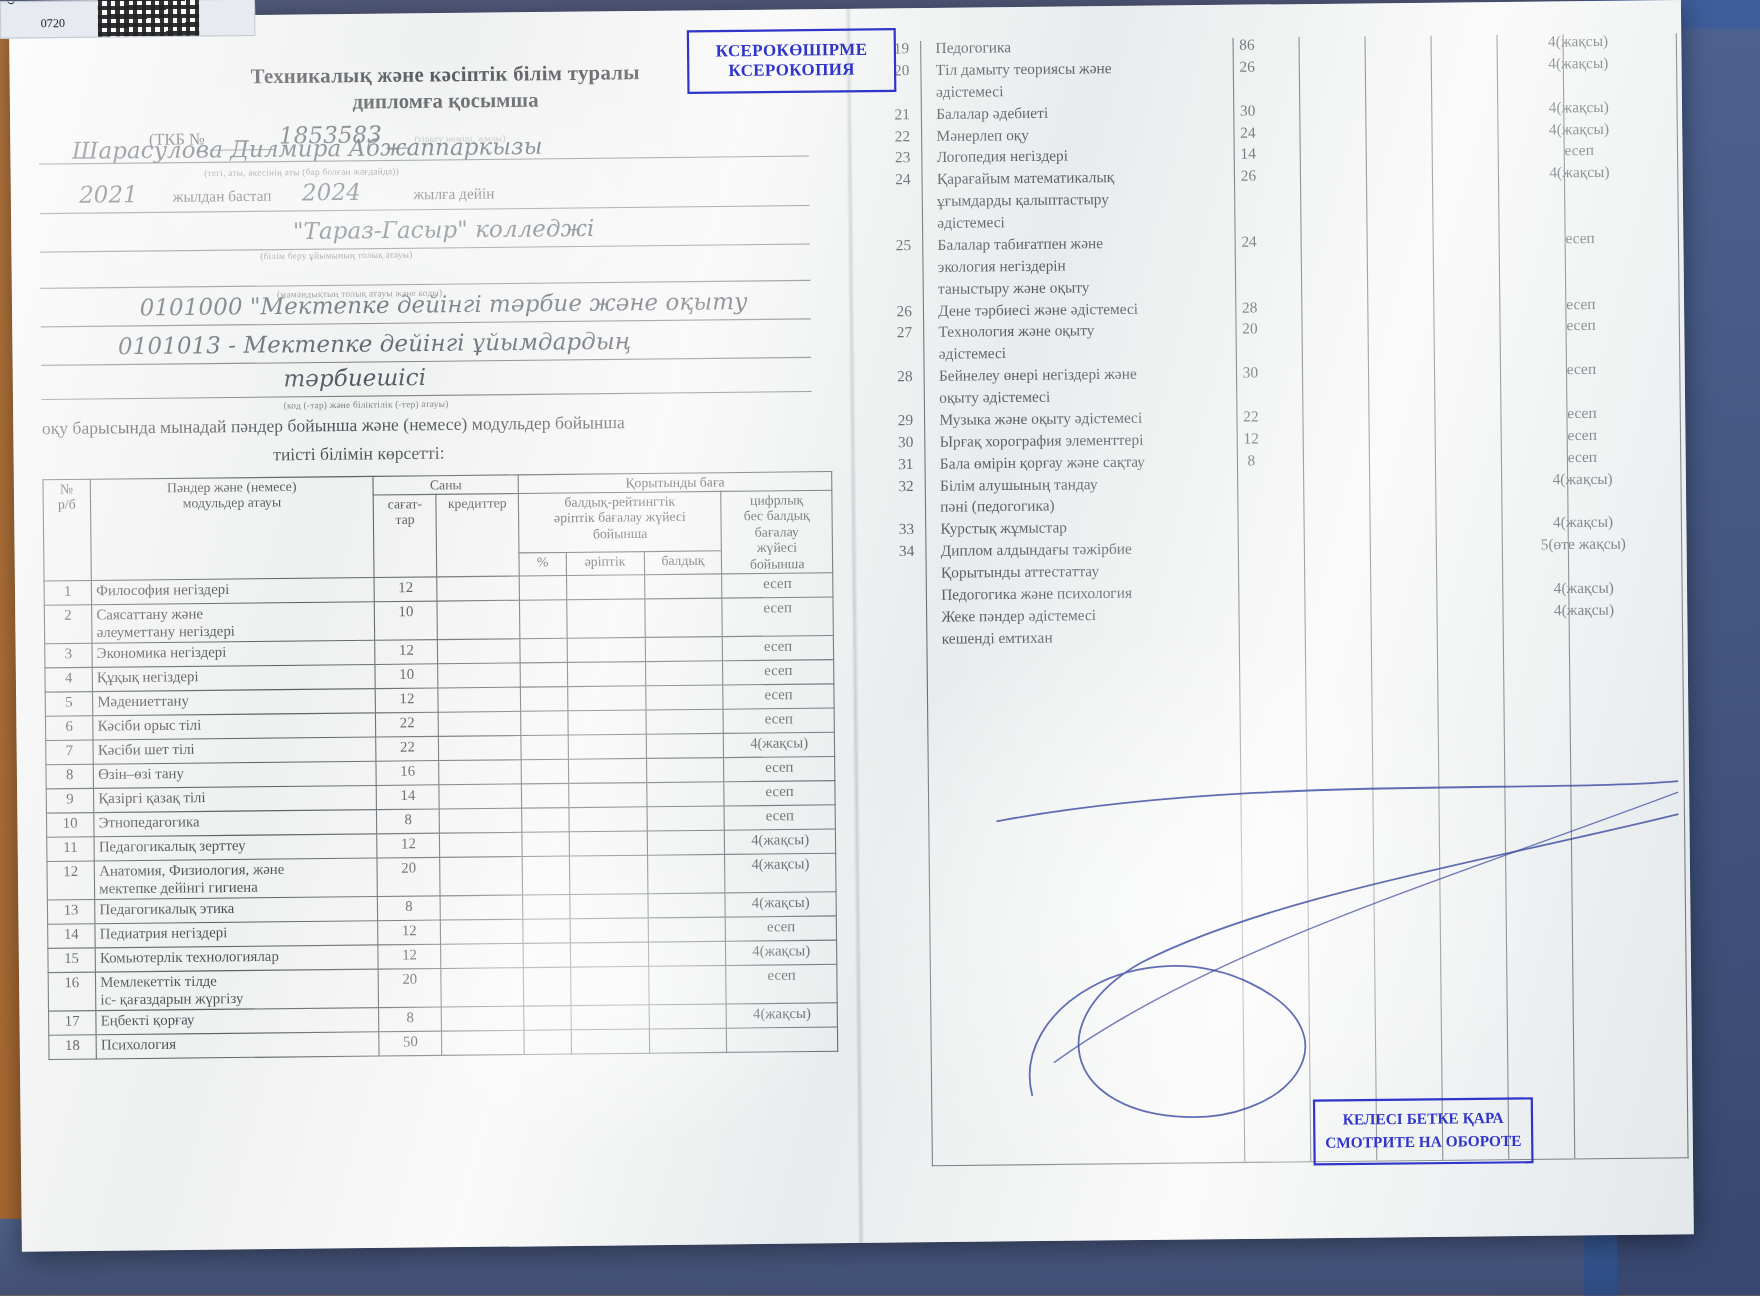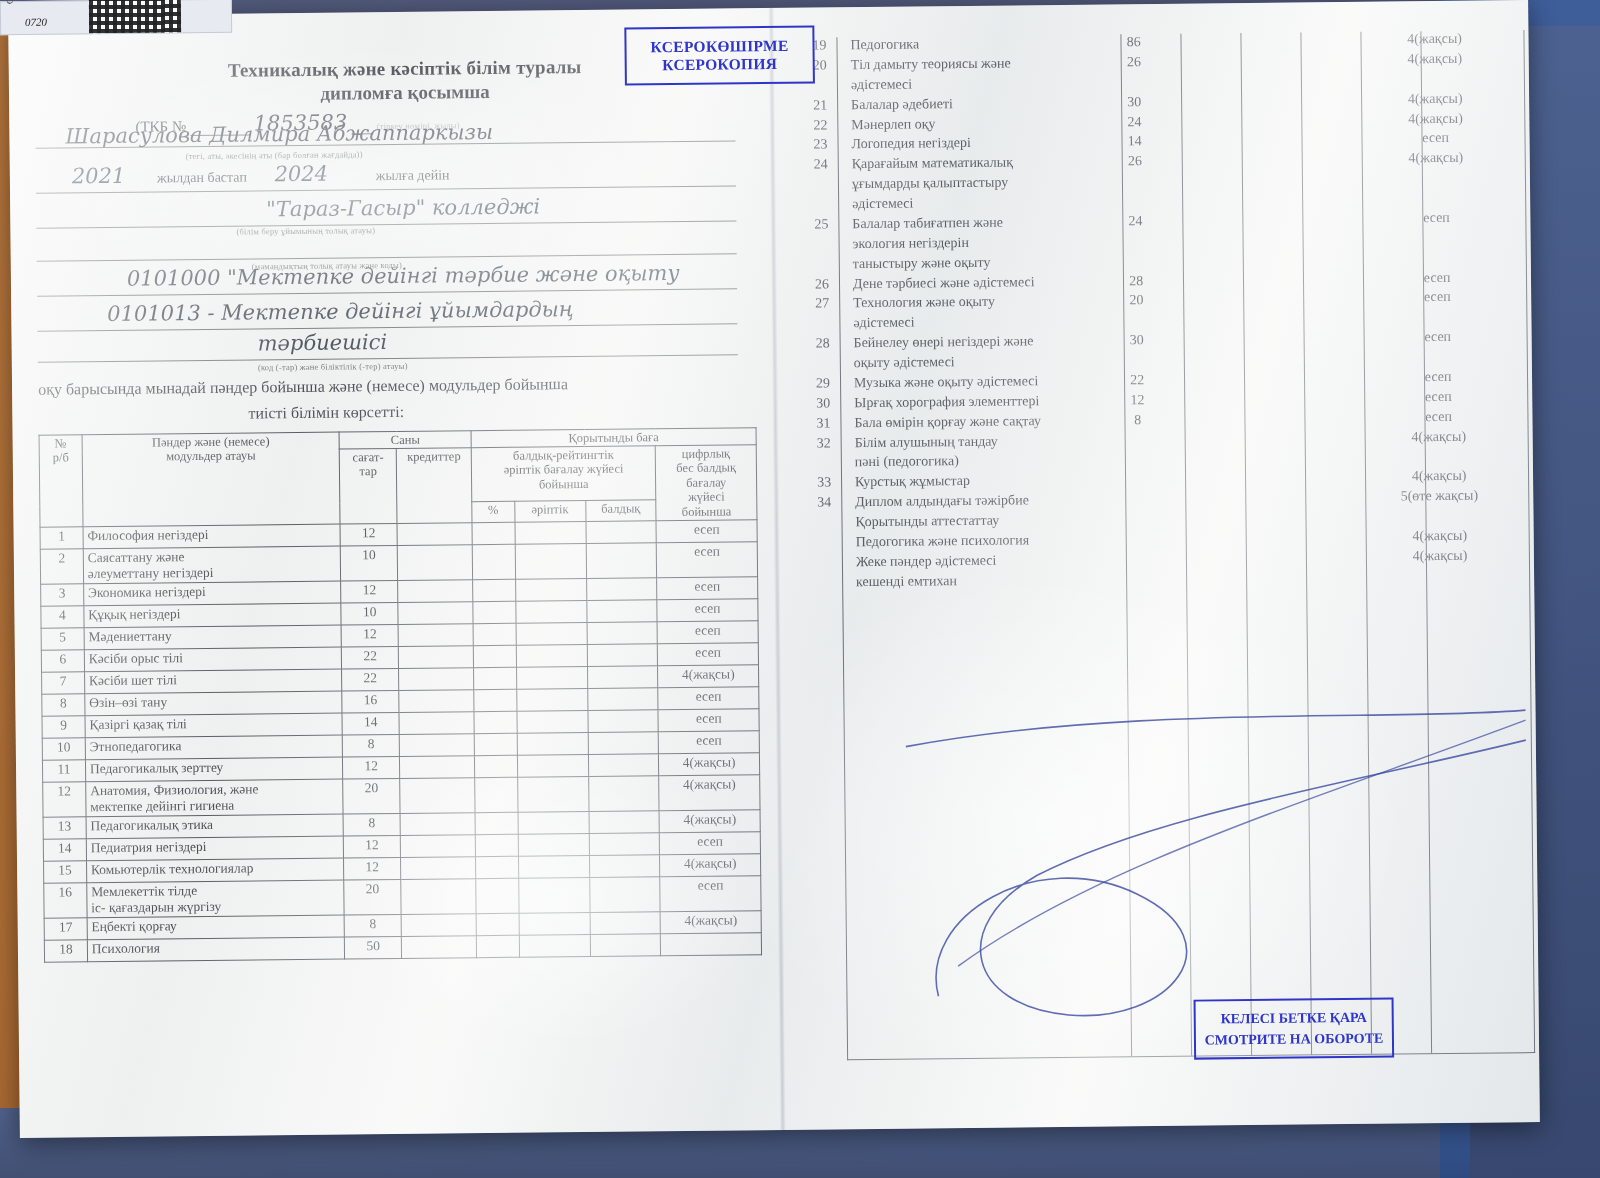--- a/index.html
+++ b/index.html
@@ -41,21 +41,21 @@
   .g3{left:330px;top:740px;width:420px;height:300px;}
 
   
   .qrcard{position:absolute;left:0;top:0;width:230px;height:32px;background:#e7eaf0;border:1px solid #c5ccd6;z-index:9;transform:rotate(-0.6deg);}
   .qr{position:absolute;left:88px;top:-8px;width:92px;height:40px;
       background:
         repeating-linear-gradient(90deg,#111 0 4px,#fff 4px 8px),
         repeating-linear-gradient(0deg,#111 0 4px,#fff 4px 8px);
       background-blend-mode:multiply;opacity:.85;}
   .qrtext{position:absolute;left:4px;top:2px;font-size:9px;color:#333;transform:rotate(-90deg);transform-origin:left top;white-space:nowrap;}
-  .qrnum{position:absolute;left:24px;top:14px;font-size:11px;color:#222;font-style:italic;}
+  .qrnum{position:absolute;left:36px;top:14px;font-size:11px;color:#222;}
 
   
   .page{position:absolute;top:0;color:#14161c;}
   .left{left:26px;top:44px;width:740px;}
   .right{left:800px;top:28px;width:700px;}
 
   h1.title{font-size:19px;font-weight:bold;text-align:center;margin:0;line-height:1.35;letter-spacing:.2px;}
   .subtitle{font-size:19px;font-weight:bold;text-align:center;margin:0 0 6px 0;}
 
   .line-row{position:relative;margin:4px 0;font-size:15px;}

